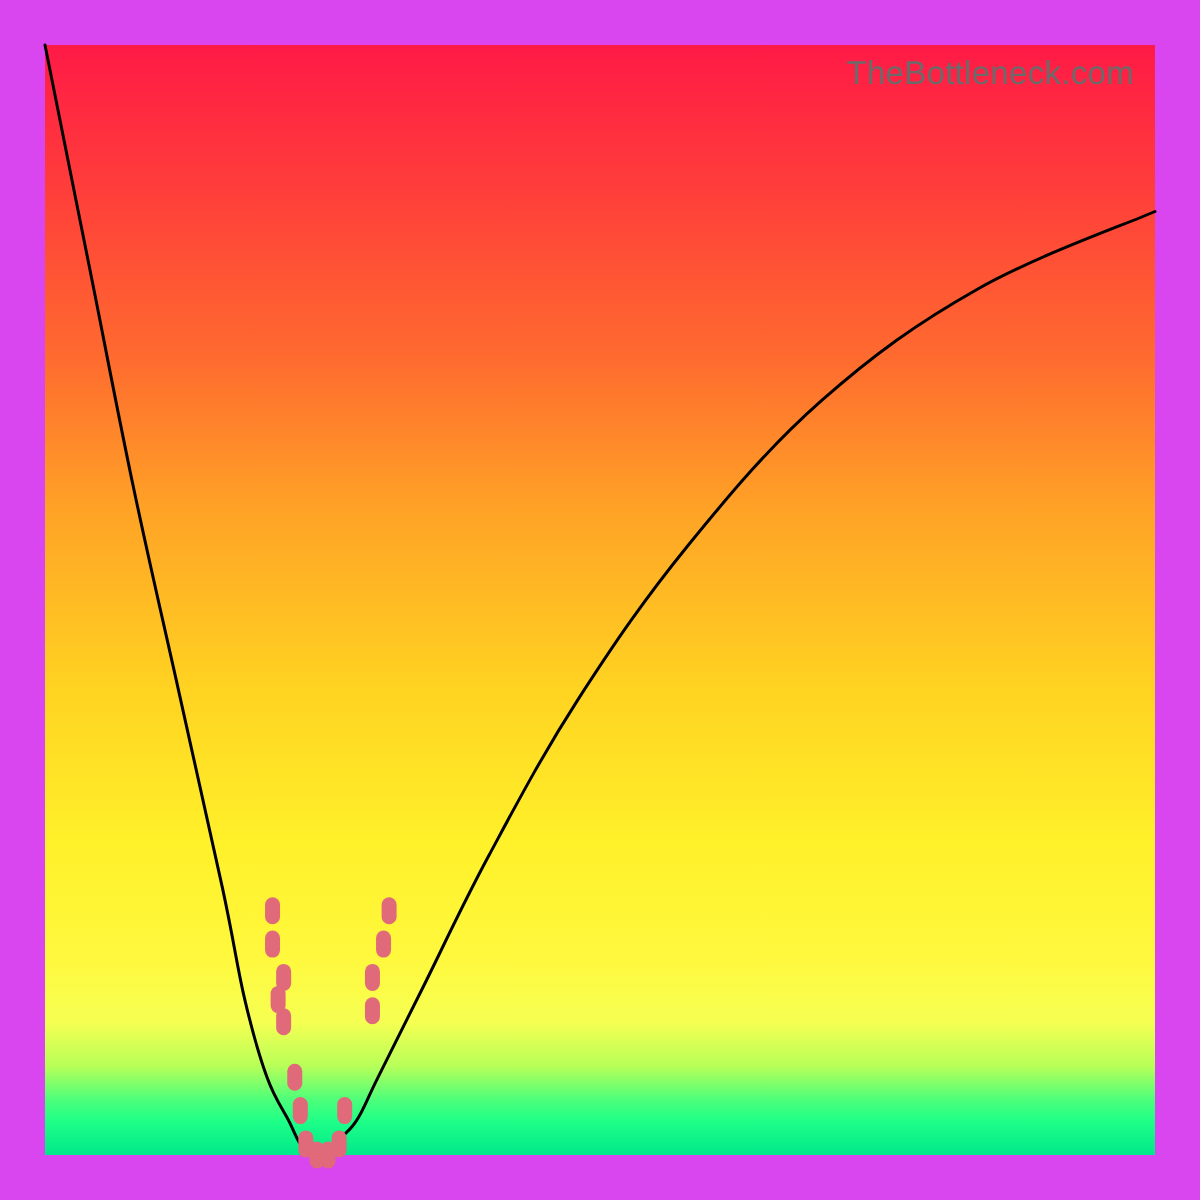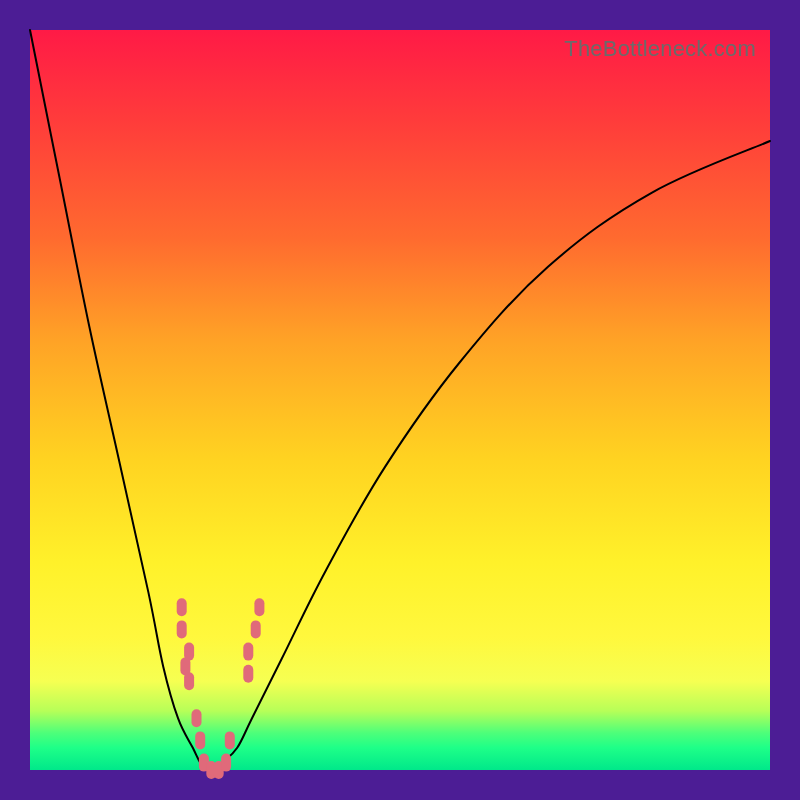--- a/index.html
+++ b/index.html
@@ -6,21 +6,21 @@
     margin: 0;
     padding: 0;
     width: 800px;
     height: 800px;
     overflow: hidden;
     font-family: Arial, Helvetica, sans-serif;
   }
   .outer {
     width: 800px;
     height: 800px;
-    background: #4c1d95;
+    background: #d946ef;
     position: relative;
   }
   .plot {
     position: absolute;
     left: 30px;
     top: 30px;
     width: 740px;
     height: 740px;
     
     background: linear-gradient(

